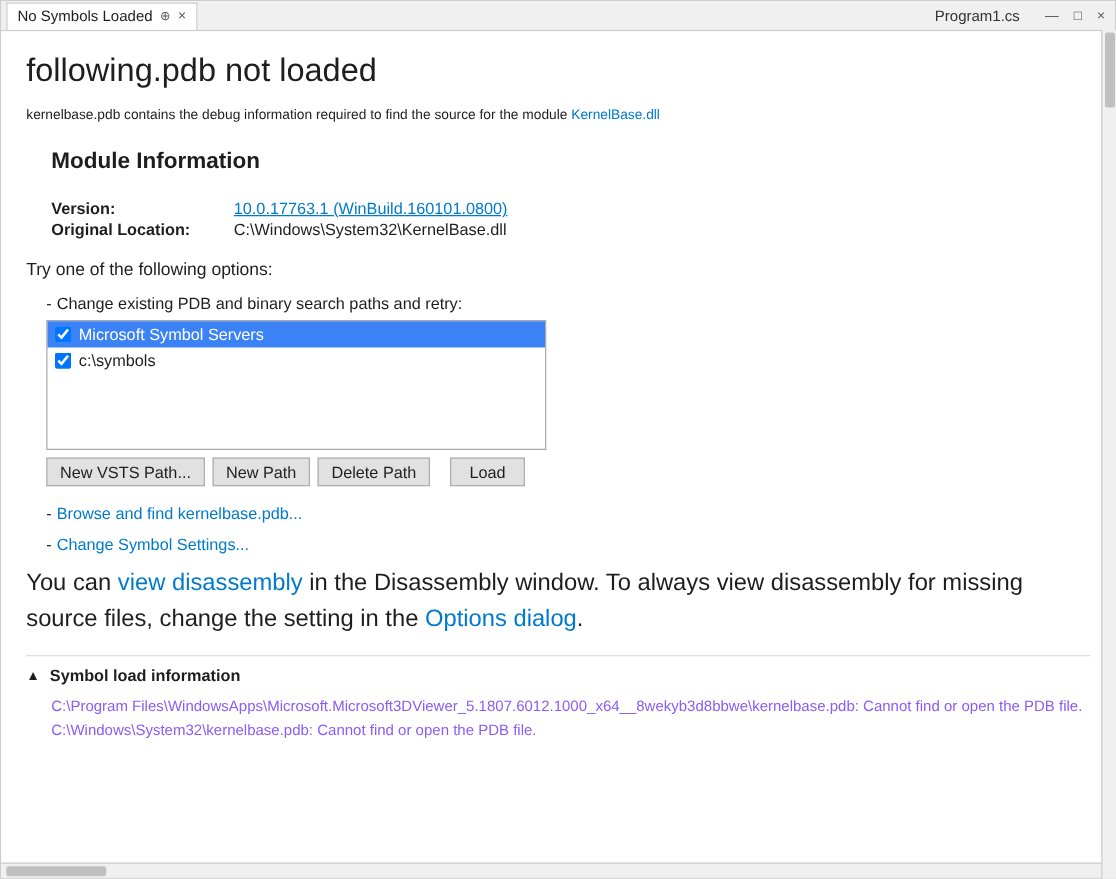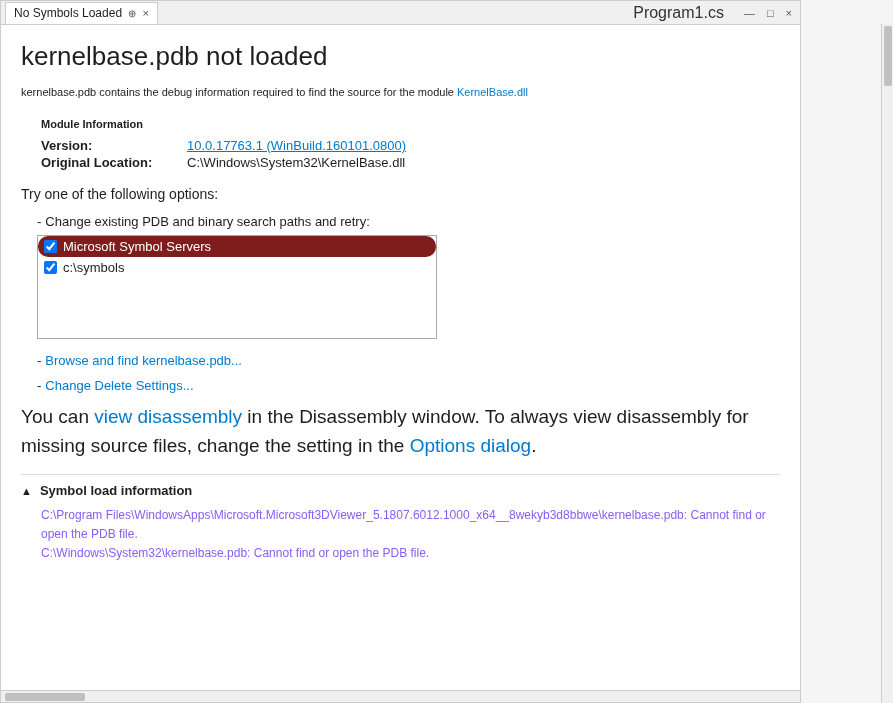--- a/index.html
+++ b/index.html
@@ -6,21 +6,21 @@
     body {
       font-family: 'Segoe UI', Arial, sans-serif;
       font-size: 13px;
       background: #f5f5f5;
       color: #1e1e1e;
       overflow: hidden;
       width: 893px;
       height: 703px;
     }
     .window {
-      width: 801px;
+      width: 893px;
       height: 703px;
       display: flex;
       flex-direction: column;
       background: #fff;
       border: 1px solid #ccc;
     }
     .title-bar {
       background: #f0f0f0;
       border-bottom: 1px solid #ccc;
       display: flex;
@@ -71,23 +71,23 @@
     .description {
       font-size: 11px;
       color: #1e1e1e;
       margin-bottom: 20px;
     }
     .description a {
       color: #007acc;
       text-decoration: none;
     }
     .section-title {
-      font-size: 11px;
+      font-size: 18px;
       font-weight: 600;
-      margin-bottom: 8px;
+      margin-bottom: 20px;
     }
     .info-table {
       margin-left: 20px;
       margin-bottom: 16px;
     }
     .info-row {
       display: flex;
       gap: 16px;
       margin-bottom: 2px;
     }
@@ -124,23 +124,22 @@
     }
     .path-item {
       display: flex;
       align-items: center;
       padding: 3px 6px;
       gap: 6px;
       font-size: 13px;
       cursor: pointer;
     }
     .path-item.selected {
-      background: #7f1d1d;
+      background: #3b82f6;
       color: #fff;
-      border-radius: 10px;
     }
     .path-item input[type="checkbox"] {
       margin: 0;
       width: 13px;
       height: 13px;
       cursor: pointer;
     }
     .paths-empty-area {
       height: 60px;
     }
@@ -249,30 +248,30 @@
 
     <div class="title-bar">
       <div class="title-bar-left">
         <div class="title-tab">
           <span>No Symbols Loaded</span>
           <span style="font-size:10px; color:#555;">⊕</span>
           <span style="font-size:11px; color:#555; cursor:pointer;">×</span>
         </div>
       </div>
       <div class="title-bar-right">
-        <span style="font-size:16px; color:#333; margin-right:8px;">Program1.cs</span>
+        <span style="font-size:12px; color:#333; margin-right:8px;">Program1.cs</span>
         <span style="cursor:pointer;">—</span>
         <span style="cursor:pointer;">□</span>
         <span style="cursor:pointer;">×</span>
       </div>
     </div>
 
     <div class="content-area">
 
-      <h1 class="main-title">kernelbase.pdb not loaded</h1>
+      <h1 class="main-title">following.pdb not loaded</h1>
 
       <p class="description">
         <span>kernelbase.pdb contains the debug information required to find the source for the module </span><a href="#">KernelBase.dll</a>
       </p>
 
       <div class="info-table">
         <div class="section-title">Module Information</div>
         <div class="info-row">
           <span class="info-label">Version:</span>
           <a href="#" class="info-value">10.0.17763.1 (WinBuild.160101.0800)</a>
@@ -296,30 +295,36 @@
             <input type="checkbox" checked="" style="">
             <span>Microsoft Symbol Servers</span>
           </div>
           <div class="path-item">
             <input type="checkbox" checked="" style="">
             <span>c:\symbols</span>
           </div>
           <div class="paths-empty-area"></div>
         </div>
 
+        <div class="buttons-row">
+          <button class="btn">New VSTS Path...</button>
+          <button class="btn">New Path</button>
+          <button class="btn">Delete Path</button>
+          <button class="btn" style="margin-left: 10px;">Load</button>
+        </div>
       </div>
 
       <div class="link-option">
         <span>-</span>
         <a href="#">Browse and find kernelbase.pdb...</a>
       </div>
 
       <div class="link-option">
         <span>-</span>
-        <a href="#">Change Delete Settings...</a>
+        <a href="#">Change Symbol Settings...</a>
       </div>
 
       <p class="inline-text">
         <span>You can </span><a href="#">view disassembly</a><span> in the Disassembly window. To always view disassembly for missing source files, change the setting in the </span><a href="#">Options dialog</a><span>.</span>
       </p>
 
       <div class="symbol-section">
         <div class="symbol-header">
           <span class="chevron">▲</span>
           <span>Symbol load information</span>

